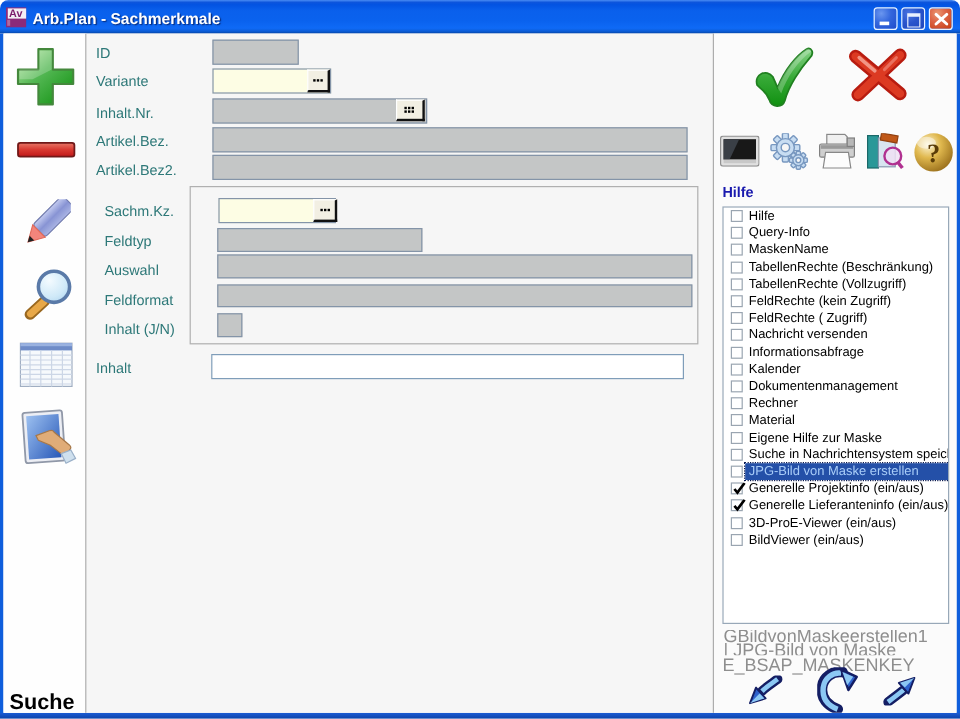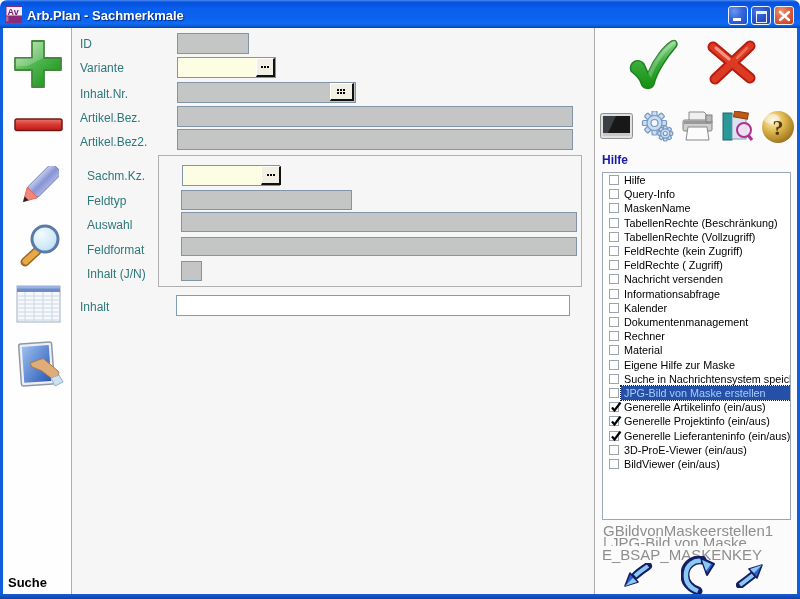--- a/index.html
+++ b/index.html
@@ -148,21 +148,21 @@
             <stop offset="1" stop-color="#2858b8"></stop>
       </linearGradient>
         </defs>
       <g transform="rotate(-4 22 24)">
         <rect x="6" y="3" width="33" height="42" rx="2" fill="#eceef4" stroke="#9098a8" stroke-width="1.5"></rect>
         <rect x="9" y="6" width="27" height="36" fill="url(#gscr)"></rect>
       </g>
       <path d="M16 23 l11 -4 q3 -1 4 1 l13 11 q2 2 0 4 l-3 3 q-2 2 -4 0 l-9 -7 l-10 -4 z" fill="#e0ac78" stroke="#a87848" stroke-width="1"></path>
       <path d="M37 38 l8 -3 l4 7 l-8 4 z" fill="#cfe0ee" stroke="#9ab0c8" stroke-width="1"></path>
     </svg>
-    <div style="position:absolute;left:5px;top:547px;color:#000;font-weight:bold;font-size:13px;">Suche</div>
+    <div style="position:absolute;left:5px;top:547px;color:#000;font-weight:bold;font-size:18px;">Suche</div>
 
     <div class="lab" style="left:77px;top:9px">ID</div>
     <div class="lab" style="left:77px;top:33px">Variante</div>
     <div class="lab" style="left:77px;top:59px">Inhalt.Nr.</div>
     <div class="lab" style="left:77px;top:83px">Artikel.Bez.</div>
     <div class="lab" style="left:77px;top:107px">Artikel.Bez2.</div>
     <div class="lab" style="left:84px;top:141px">Sachm.Kz.</div>
     <div class="lab" style="left:84px;top:166px">Feldtyp</div>
     <div class="lab" style="left:84px;top:190px">Auswahl</div>
     <div class="lab" style="left:84px;top:215px">Feldformat</div>
@@ -340,28 +340,20 @@
           <span class="cb"></span>
           <span class="hl"></span>
           <span class="tx">JPG-Bild von Maske erstellen</span>
         </div>
       <div class="li">
           <span class="cb">
             <svg width="12" height="12" viewBox="0 0 12 12" style="left:0px;top:-1px">
               <path d="M2 5.5 L4.5 8.5 L10.5 0.5" stroke="#000" stroke-width="2.2" fill="none"></path>
             </svg>
           </span>
-          <span class="tx">Generelle Artikelinfo (ein/aus)</span>
-        </div>
-      <div class="li">
-          <span class="cb">
-            <svg width="12" height="12" viewBox="0 0 12 12" style="left:0px;top:-1px">
-              <path d="M2 5.5 L4.5 8.5 L10.5 0.5" stroke="#000" stroke-width="2.2" fill="none"></path>
-            </svg>
-          </span>
           <span class="tx">Generelle Projektinfo (ein/aus)</span>
         </div>
       <div class="li">
           <span class="cb">
             <svg width="12" height="12" viewBox="0 0 12 12" style="left:0px;top:-1px">
               <path d="M2 5.5 L4.5 8.5 L10.5 0.5" stroke="#000" stroke-width="2.2" fill="none"></path>
             </svg>
           </span>
           <span class="tx">Generelle Lieferanteninfo (ein/aus)</span>
         </div>

